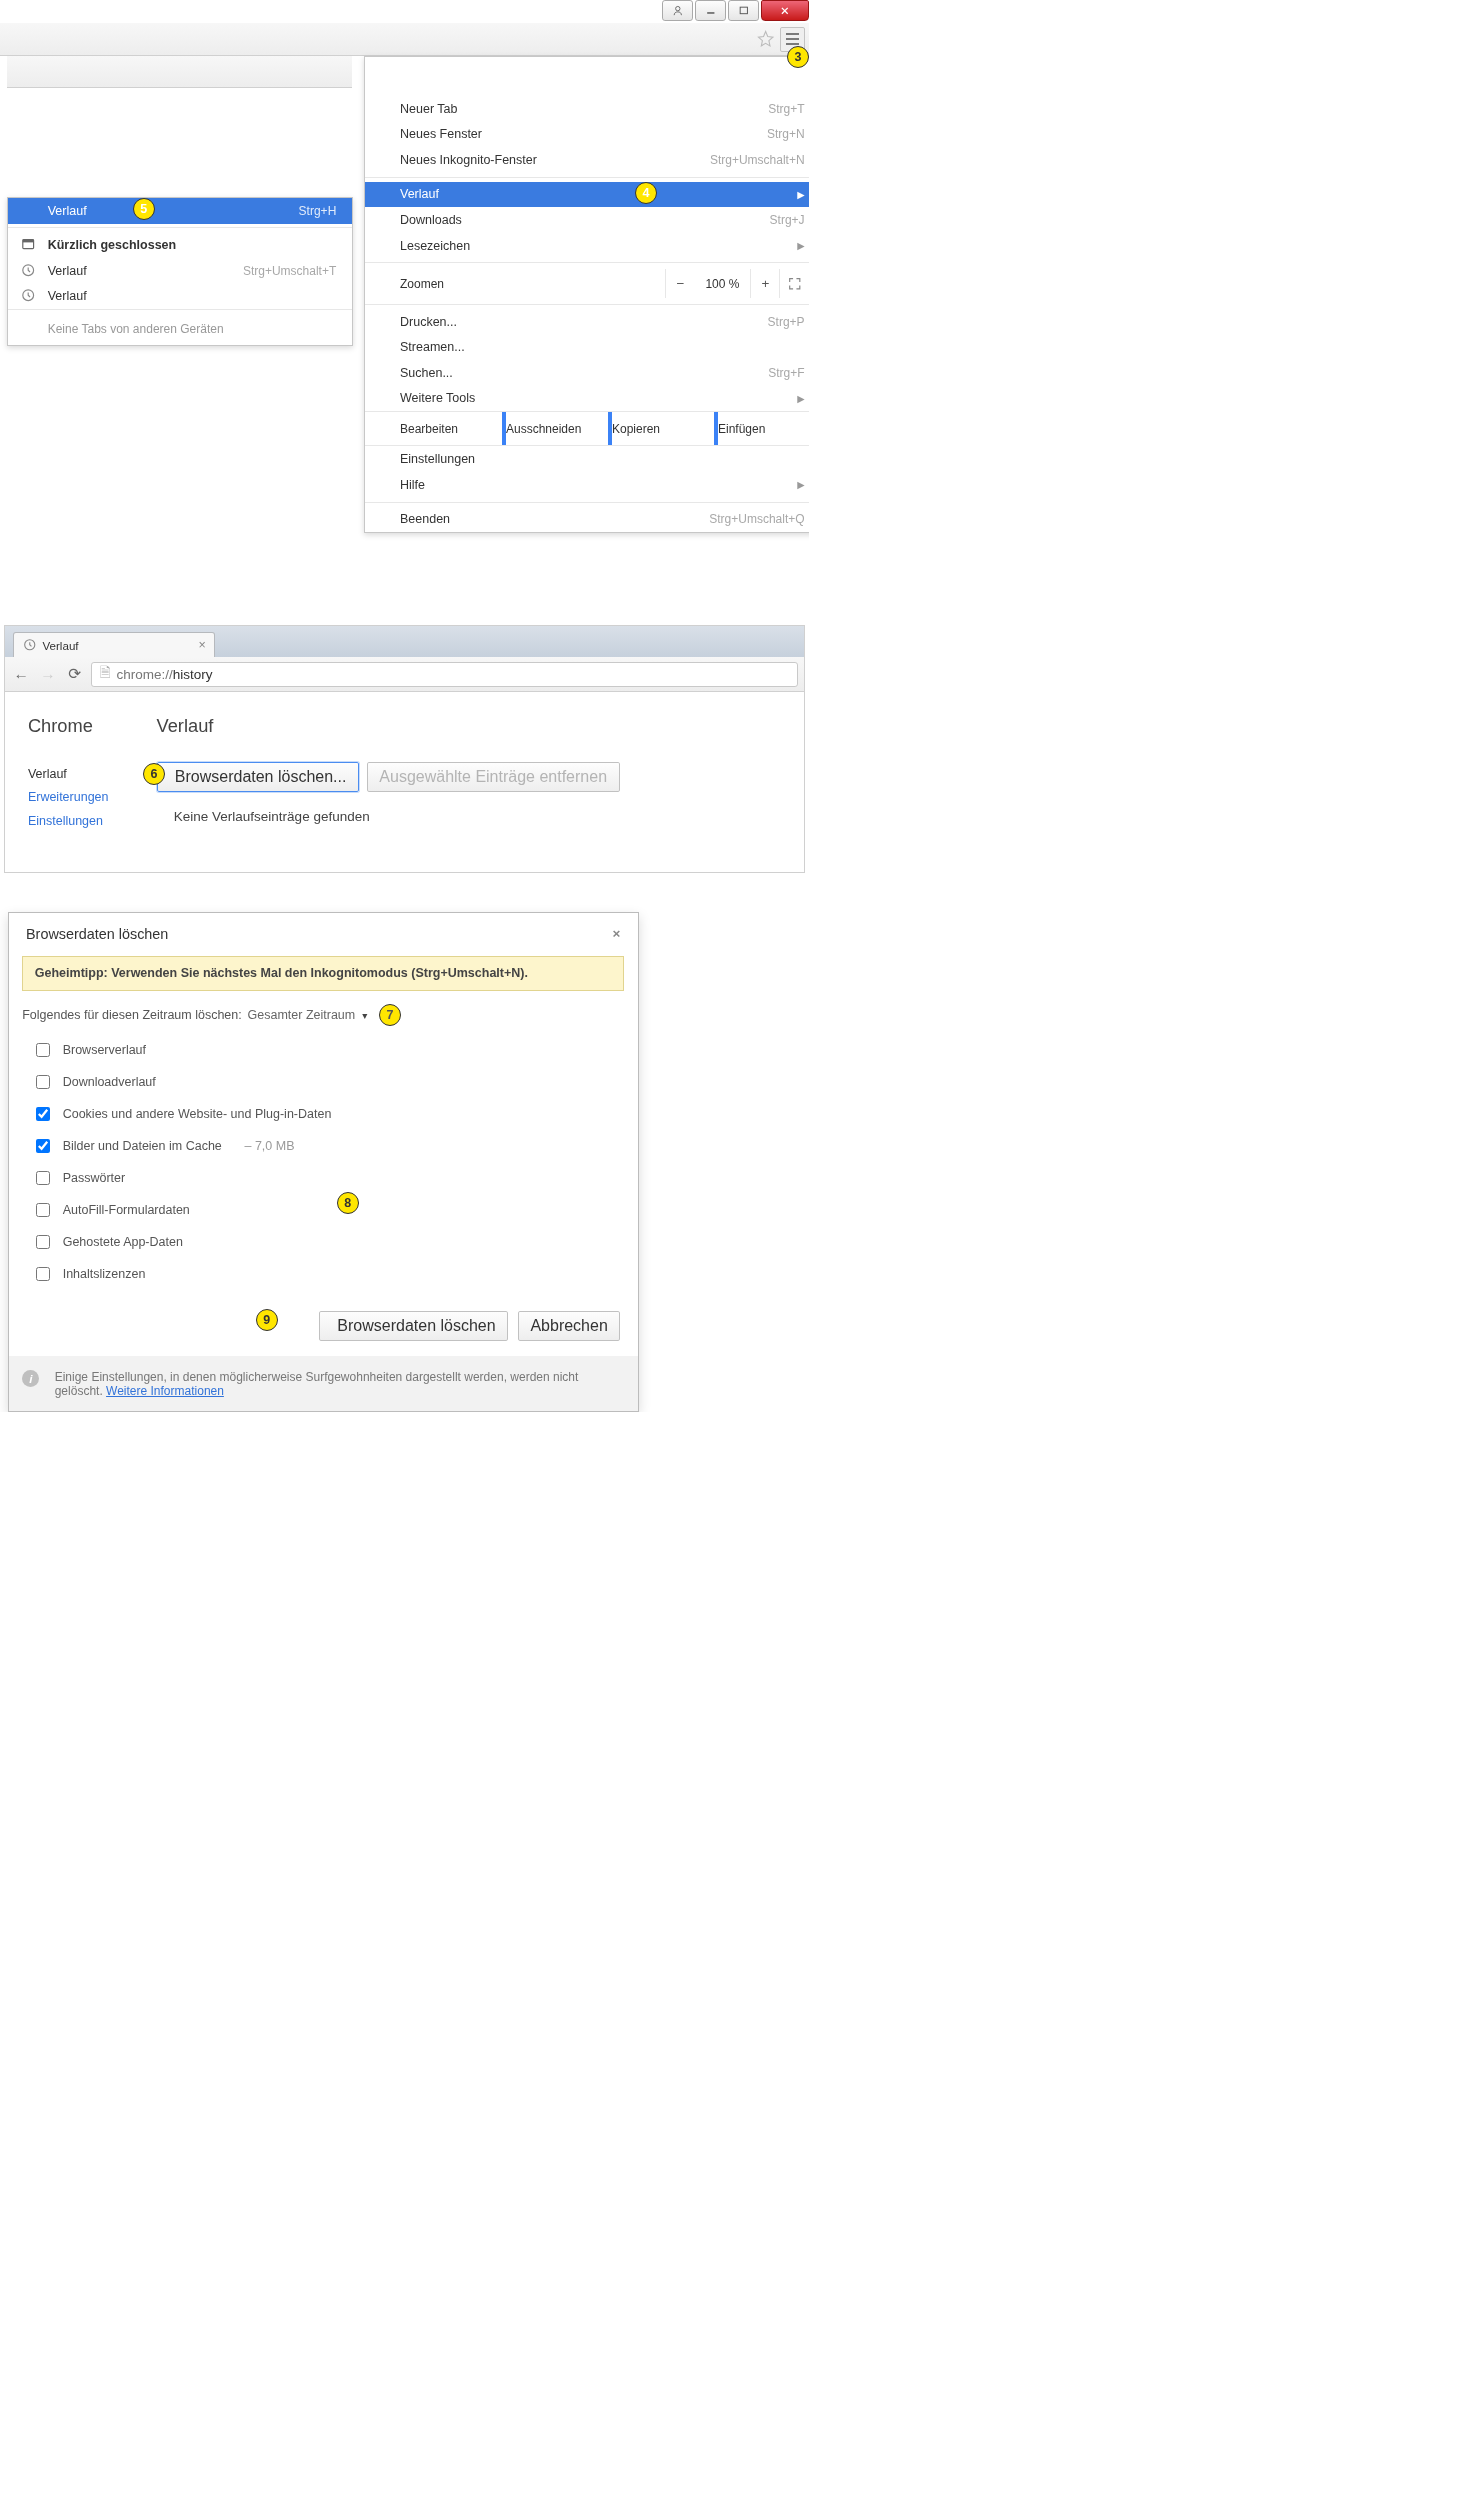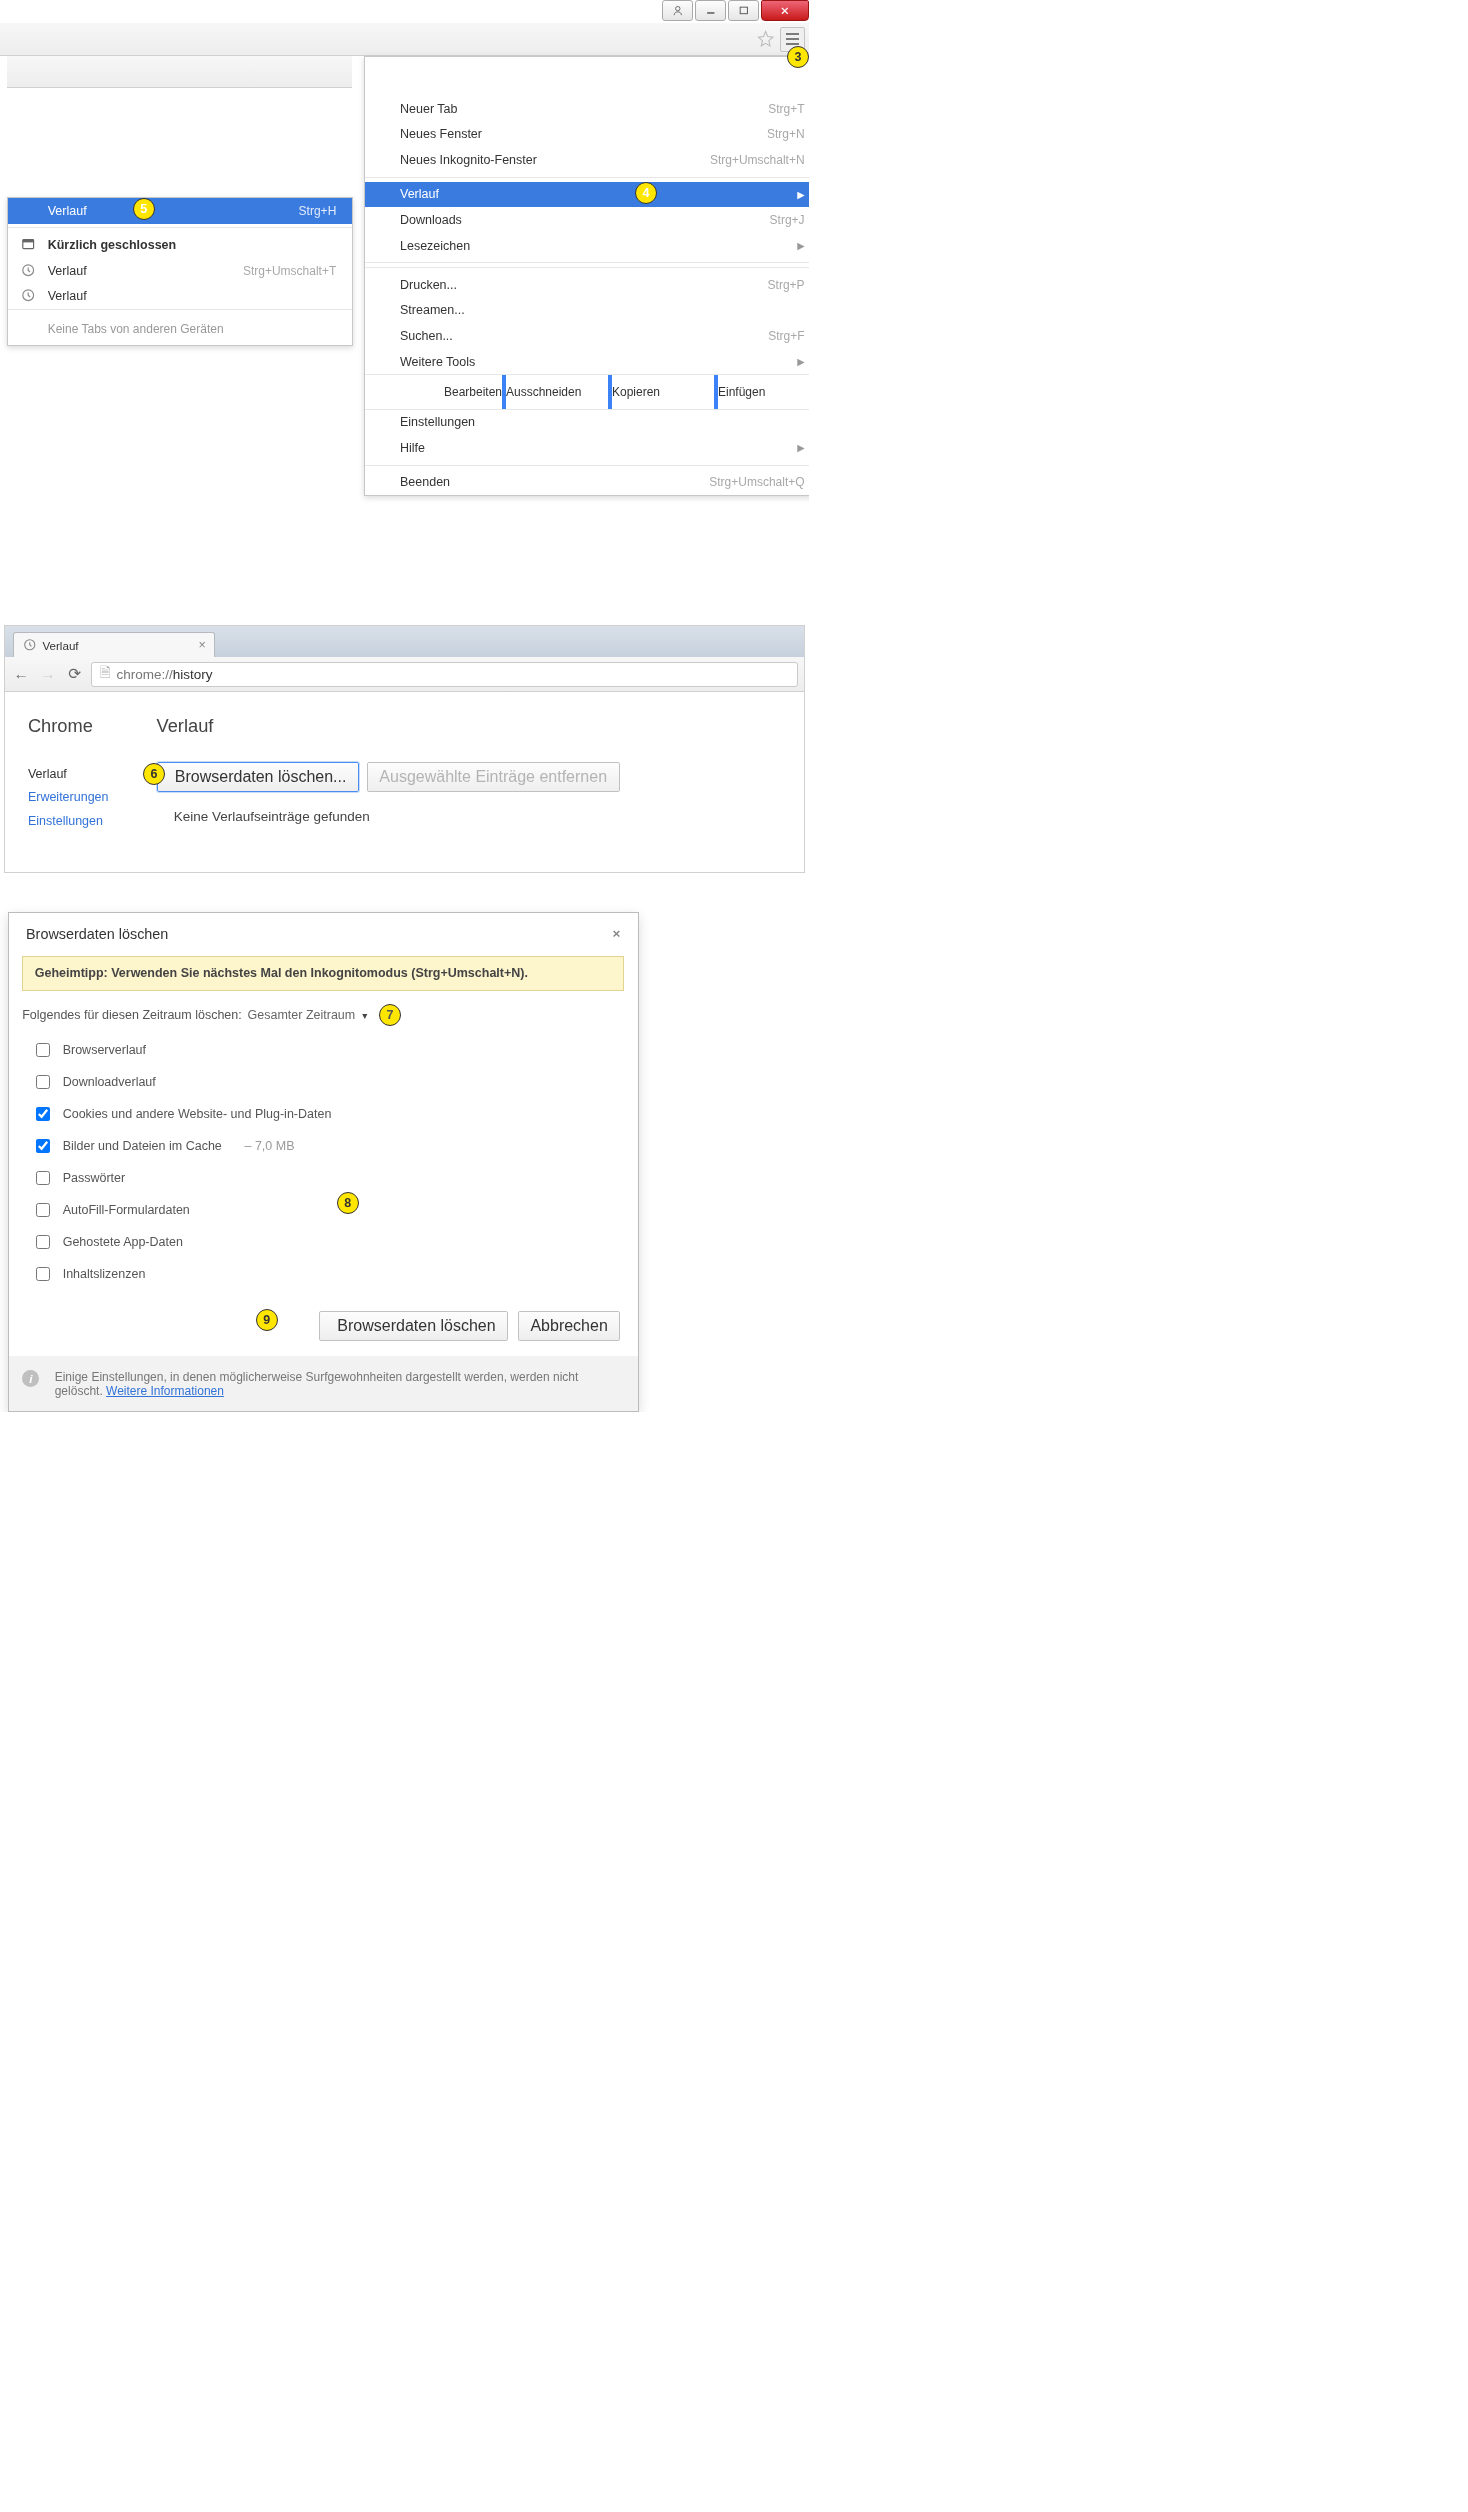--- a/index.html
+++ b/index.html
@@ -37,21 +37,21 @@
   .msep { height:1px; background:#e7e7e7; margin:3.9px 0;}
   .mitem .arrow{ color:#999; font-size:9.6px;}
   .mitem.sel .arrow{color:#fff;}
   .zoomrow{ display:flex; align-items:center; justify-content:space-between; padding:0px 11.6px 0px 35px; height:33px;}
   .zoomrow .zgrp{ display:flex; align-items:center; gap:0;}
   .zoomrow .zbtn{ width:29px; height:29px; border:none; border-left:1px solid #e7e7e7; display:flex;align-items:center;justify-content:center; color:#555; font-size:13.5px;}
   .zoomrow .zval{ width:56px; text-align:center; }
   .fsicon{ width:29px; display:flex; justify-content:center;}
   .editrow{ display:flex; border-top:1px solid #e7e7e7; border-bottom:1px solid #e7e7e7;}
   .editrow>div{ flex:1; padding:9.6px 0; border-left:4px solid #3b82f6;}
-  .editrow>div:first-child{border-left:none; text-align:right; padding-left:35px;}
+  .editrow>div:first-child{border-left:none; text-align:left; padding-left:35px;}
   .dd2 .mitem{ padding-left:40px; position:relative;}
   .dd2 .ico{position:absolute; left:13.5px; top:4.8px; width:15.4px; height:15.4px;}
   .dd2 .foot{ color:#999; padding:11.6px 15.4px 9.6px 40px; border-top:1px solid #e7e7e7; font-size:12px;}
   .dd2 b{ font-weight:600;}
   .tabshade { position:absolute; left:6.7px; top:0; width:345px; height:32px; background:linear-gradient(#f7f7f7,#ededed); border-bottom:1px solid #d0d0d0;}
   .tabshade2 { position:absolute; left:6.7px; top:32px; width:345px; height:110px; background:#fff; }
 
   
   .shot { border:1px solid #d0d0d0; margin-top:39px; }
   .tabstrip { height:31px; background:linear-gradient(#d9e0e8,#c6d0dc); display:flex; align-items:flex-end; padding-left:7.7px;}
@@ -157,20 +157,33 @@
       </div>
       <div class="mitem">
           <span>Downloads</span>
           <span class="sc">Strg+J</span>
         </div>
       <div class="mitem">
           <span>Lesezeichen</span>
           <span class="arrow">▶</span>
         </div>
       <div class="msep"></div>
+      <div class="zoomrow">
+        <span>Zoomen</span>
+        <div class="zgrp">
+          <div class="zbtn">−</div>
+          <div class="zval">100 %</div>
+          <div class="zbtn">+</div>
+          <div class="zbtn fsicon">
+              <svg width="13.5" height="13.5" viewBox="0 0 16 16">
+                <path d="M2 6V2h4M14 6V2h-4M2 10v4h4M14 10v4h-4" stroke="#888" stroke-width="1.4" fill="none"></path>
+              </svg>
+            </div>
+        </div>
+      </div>
       <div class="msep"></div>
       <div class="mitem">
           <span>Drucken...</span>
           <span class="sc">Strg+P</span>
         </div>
       <div class="mitem">
           <span>Streamen...</span>
         </div>
       <div class="mitem">
           <span>Suchen...</span>

